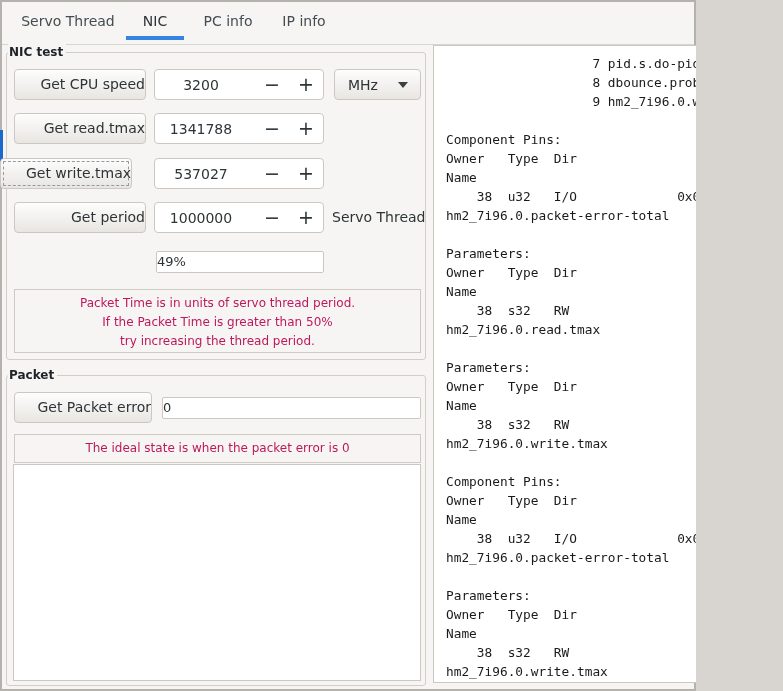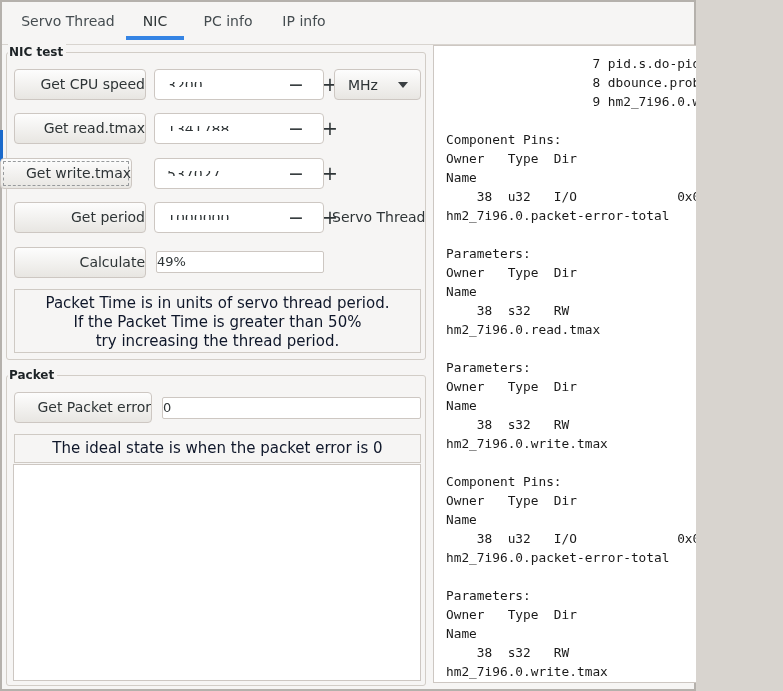--- a/index.html
+++ b/index.html
@@ -22,37 +22,37 @@
   .frame-label{position:absolute;font-size:12px;font-weight:bold;color:#1d2326;
                background:#f6f5f4;padding:0 3px 0 1px;height:16px;line-height:16px;}
   
   .btn{position:absolute;height:31px;border:1px solid #cdc7c2;border-radius:4px;
        background:linear-gradient(to bottom,#fdfdfd,#e8e6e2);
        font-size:14px;color:#2e3436;text-align:right;line-height:29px;box-sizing:border-box;cursor:default;}
   .btn.focused{outline:1px dashed #979a9c;outline-offset:-4px;}
   
   .spin{position:absolute;left:154px;width:170px;height:31px;border:1px solid #cdc7c2;
         border-radius:4px;background:#fff;box-sizing:border-box;display:flex;}
-  .spin input{width:92px;border:0;outline:0;background:transparent;text-align:left;
-              font-family:inherit;font-size:14px;color:#2e3436;padding:0 8px 0 0;margin:12px;}
+  .spin input{width:92px;border:0;outline:0;background:transparent;text-align:center;
+              font-family:inherit;font-size:14px;color:#2e3436;padding:0 8px 0 0;margin:0;}
   .spin .sep{width:1px;background:#d8d3cd;height:100%;}
   .spin .step{width:34px;text-align:center;line-height:28px;font-size:19px;color:#2e3436;
               flex:0 0 34px;cursor:default;}
   
   .combo{position:absolute;left:334px;top:69px;width:87px;height:31px;border:1px solid #cdc7c2;
          border-radius:4px;background:linear-gradient(to bottom,#fdfdfd,#e8e6e2);
          box-sizing:border-box;display:flex;align-items:center;font-size:14px;cursor:default;}
   .combo .txt{padding-left:13px;flex:1;}
   .combo .arrow{width:0;height:0;border-left:5px solid transparent;border-right:5px solid transparent;
                 border-top:6px solid #3a3f42;margin-right:12px;}
   
   .display{position:absolute;height:22px;line-height:20px;border:1px solid #cdc7c2;background:#fff;
            text-align:left;font-size:13px;color:#2e3436;box-sizing:border-box;border-radius:2px;}
-  .notebox{position:absolute;border:1px solid #cfcac4;text-align:center;font-size:15px;
-           line-height:19px;color:#0f172a;box-sizing:border-box;}
+  .notebox{position:absolute;border:1px solid #cfcac4;text-align:center;font-size:12px;
+           line-height:19px;color:#be185d;box-sizing:border-box;}
   .side-label{position:absolute;font-size:14px;color:#2e3436;}
   .whitebox{position:absolute;background:#fff;border:1px solid #cdc7c2;box-sizing:border-box;}
   
   .output{position:absolute;left:433px;top:45px;width:337px;height:638px;background:#fff;
           border:1px solid #cdc7c2;box-sizing:border-box;overflow:hidden;}
   .output pre{margin:4px;padding:4px 0 0 8px;font-family:"DejaVu Sans Mono","Liberation Mono",monospace;
               font-size:12.8px;line-height:19px;color:#1a1a1a;white-space:pre;}
   .vscroll{position:absolute;left:771px;top:335px;width:4px;height:345px;background:#a5a19c;border-radius:2px;}
   .edge-highlight{position:absolute;left:0;top:130px;width:3px;height:55px;background:#1b6acb;}
 </style>
@@ -116,21 +116,20 @@
   <div class="btn" style="left:14px;top:202px;width:132px;">Get period</div>
   <div class="spin" style="top:202px;">
     <input value="1000000" style="">
     <div class="sep"></div>
     <div class="step">−</div>
     <div class="sep"></div>
     <div class="step">+</div>
   </div>
   <div class="side-label" style="left:332px;top:202px;height:31px;line-height:31px;">Servo Thread</div>
 
-  <div class="btn" style="left:14px;top:247px;width:132px;">Calculate</div>
   <div class="display" style="left:156px;top:251px;width:168px;">49%</div>
 
   <div class="notebox" style="left:14px;top:289px;width:407px;height:64px;padding-top:4px;">
     <div>Packet Time is in units of servo thread period.</div>
     <div>If the Packet Time is greater than 50%</div>
     <div>try increasing the thread period.</div>
   </div>
 
   <div class="frame" style="left:6px;top:375px;width:418px;height:309px;"></div>
   <div class="frame-label" style="left:8px;top:367px;">Packet</div>

